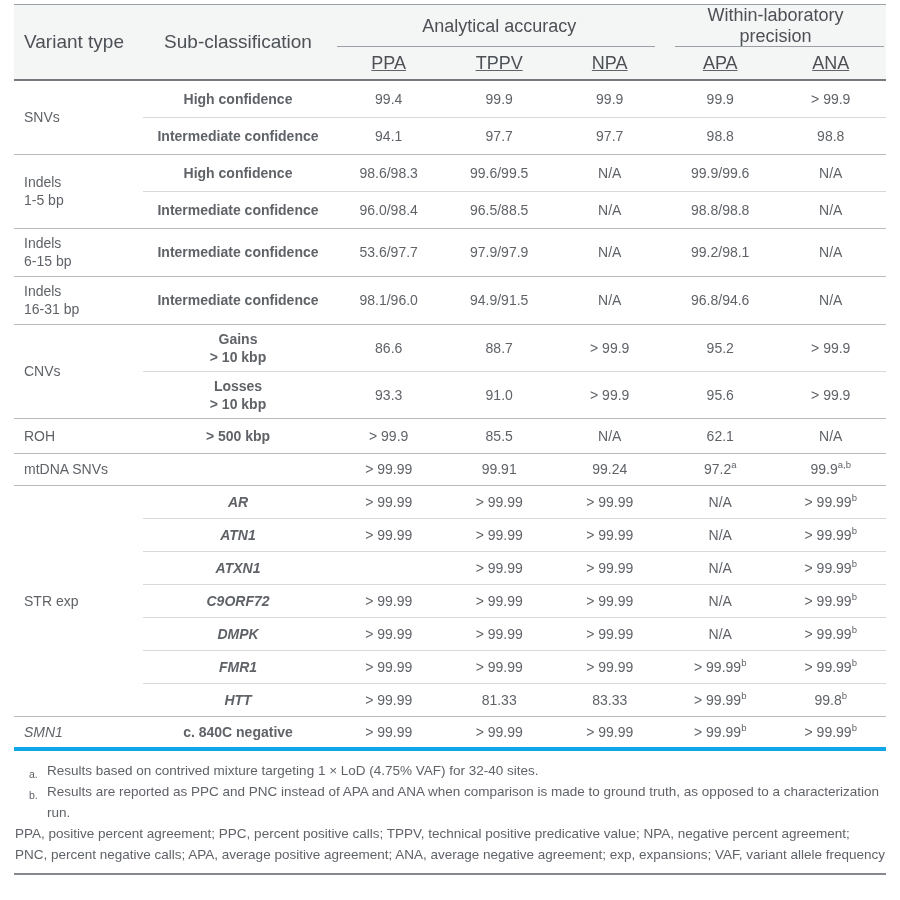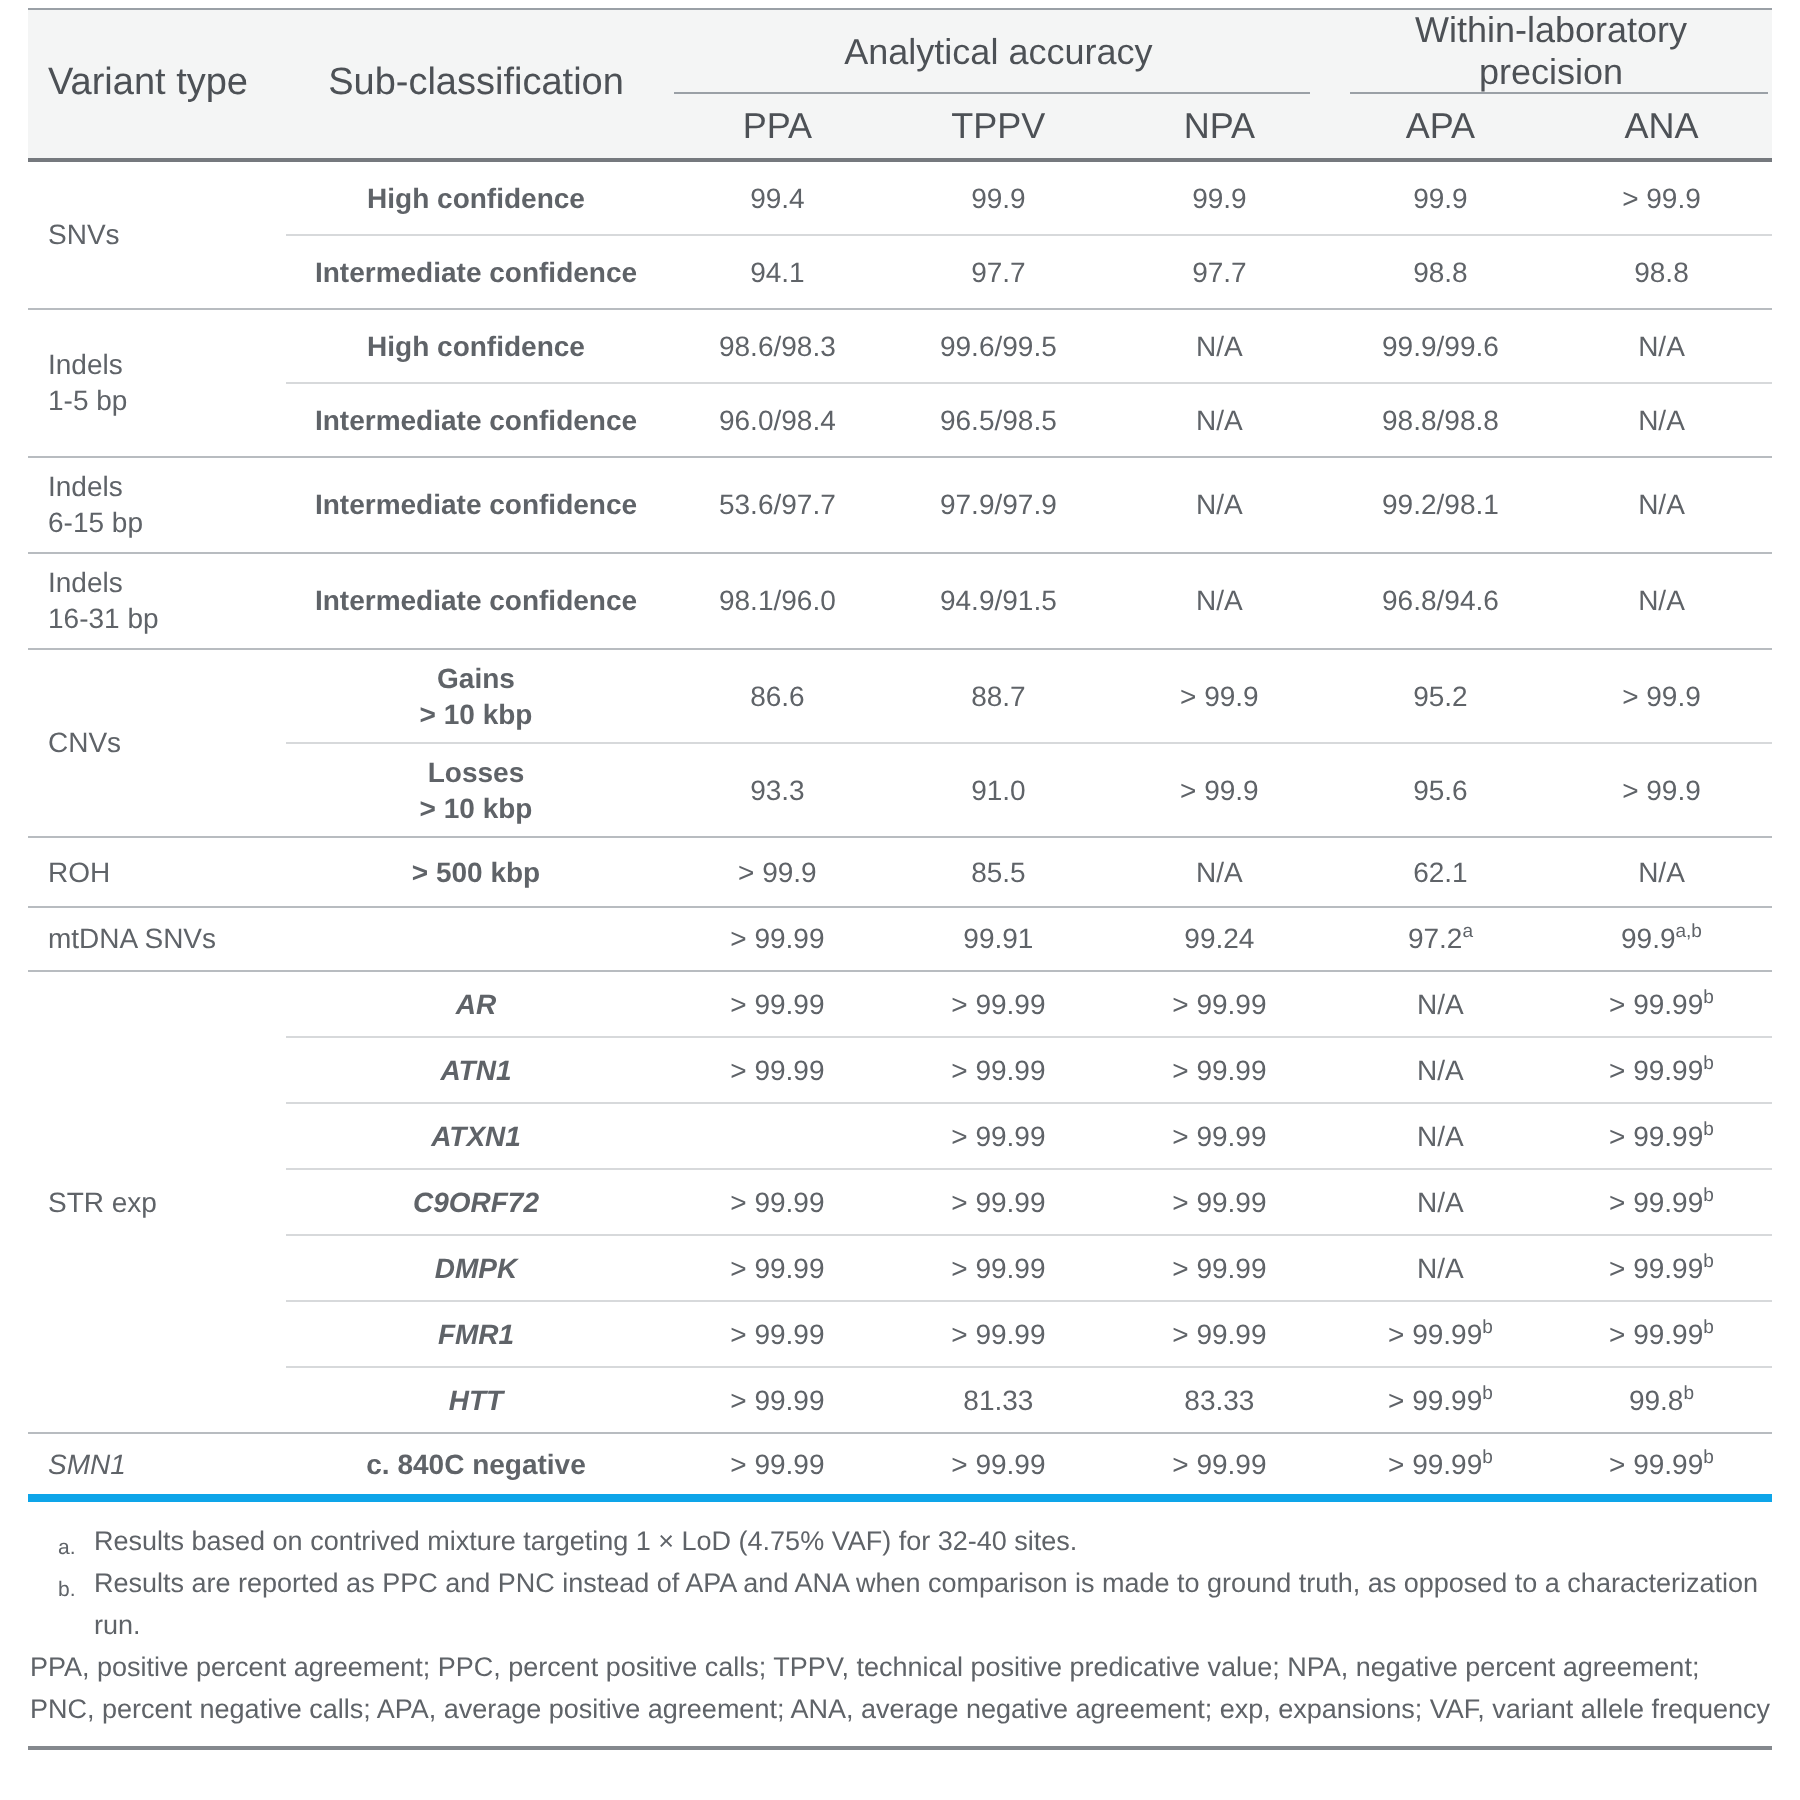--- a/index.html
+++ b/index.html
@@ -7,21 +7,21 @@
   .page{padding:4px 14px 0 14px;}
 
   table{width:100%;border-collapse:collapse;table-layout:fixed;border-top:1px solid #9aa0a6;}
   col.c-vt{width:128px;}
   col.c-sub{width:190px;}
   col.c-val{width:110px;}
 
   thead{background:#f4f5f5;}
   thead th{font-weight:400;font-size:18px;color:#4d5156;padding:0 4px;}
   tr.grouphead{height:32px;}
-  tr.subhead{height:33px;}
+  tr.subhead{height:33px;text-decoration:underline;}
   th.th-span{vertical-align:middle;text-align:left;padding-left:10px;font-size:19px;}
   th.group{position:relative;vertical-align:middle;}
   th.group .gline{position:absolute;bottom:0;height:1px;background:#9aa0a6;}
   th.g1 .gline{left:4px;right:10px;}
   th.g2 .gline{left:10px;right:2px;}
   th.th-span,tr.subhead th{border-bottom:2px solid #75797e;}
 
   tbody td{font-size:14px;padding:2px 6px;vertical-align:middle;}
   td.vt{text-align:left;padding-left:10px;white-space:pre-line;line-height:18px;}
   td.sub{text-align:center;white-space:pre-line;line-height:18px;font-weight:bold;}
@@ -98,21 +98,21 @@
       <td class="sub">High confidence</td>
       <td class="val">98.6/98.3</td>
       <td class="val">99.6/99.5</td>
       <td class="val">N/A</td>
       <td class="val">99.9/99.6</td>
       <td class="val">N/A</td>
     </tr>
     <tr class="inner h37">
       <td class="sub">Intermediate confidence</td>
       <td class="val">96.0/98.4</td>
-      <td class="val">96.5/98.5</td>
+      <td class="val">96.5/88.5</td>
       <td class="val">N/A</td>
       <td class="val">98.8/98.8</td>
       <td class="val">N/A</td>
     </tr>
 
     <tr class="sec h48">
       <td class="vt">Indels
 6-15 bp</td>
       <td class="sub">Intermediate confidence</td>
       <td class="val">53.6/97.7</td>

